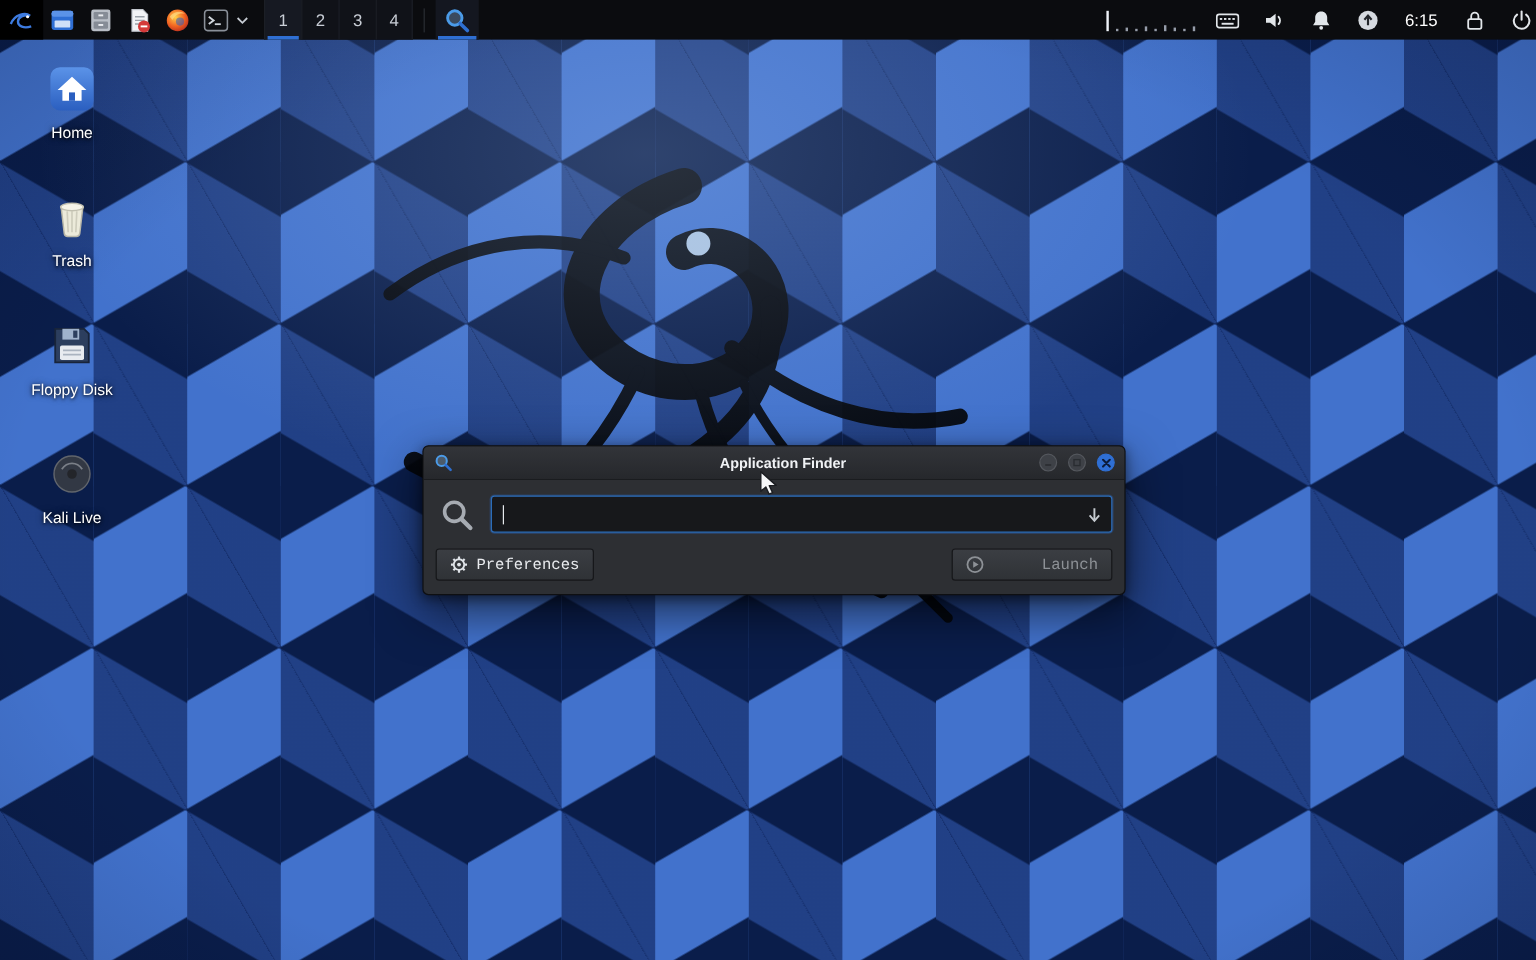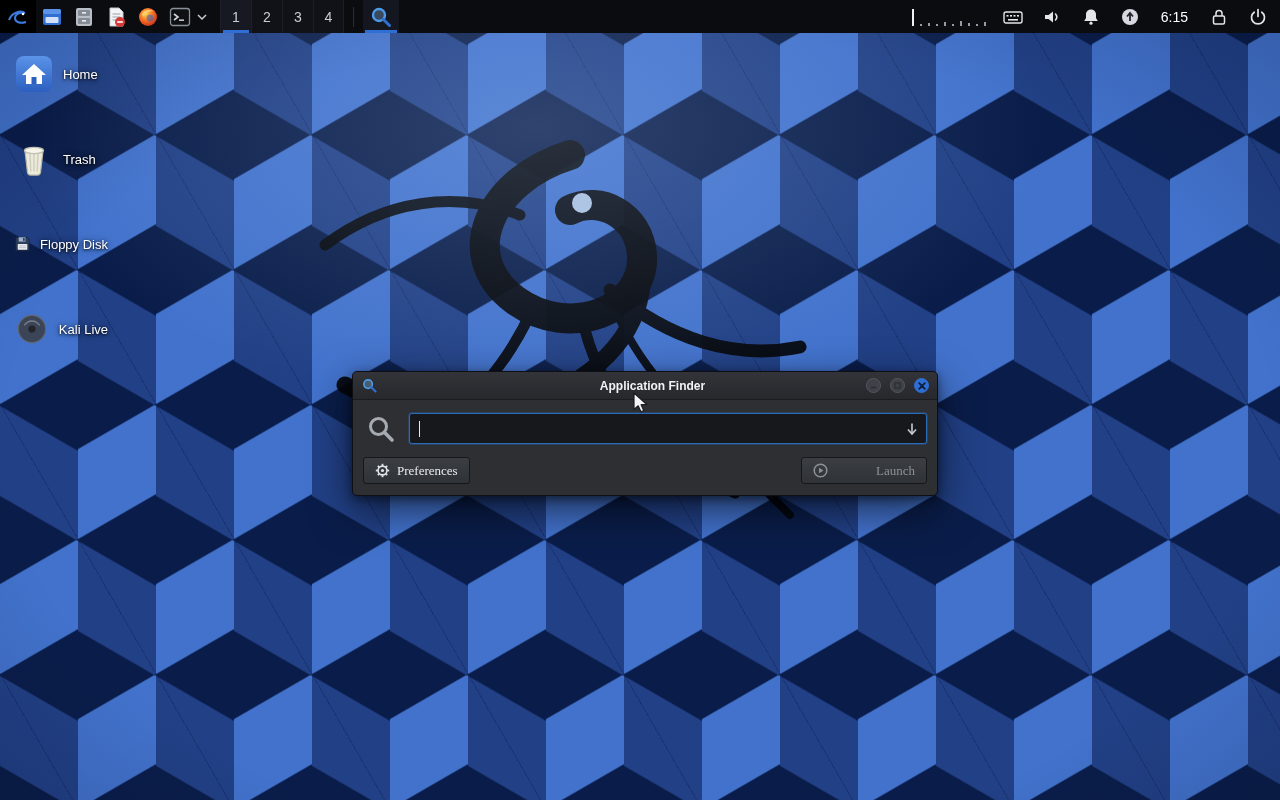--- a/index.html
+++ b/index.html
@@ -36,30 +36,30 @@
   .sep { width:1px; height:20px; background:#2a2d34; margin:0 9px; }
   .pager { display:flex; height:33px; margin-left:12px; }
   .ws { width:31px; height:33px; display:flex; align-items:center; justify-content:center;
     color:#c9ced6; font-size:14px; position:relative; background:#101218; border-left:1px solid #1c1f26; cursor:pointer; }
   .ws:last-child { border-right:1px solid #1c1f26; }
   .ws.active { background:#161922; }
   .ws.active::after { content:""; position:absolute; left:2px; right:2px; bottom:0; height:3px; background:#2f6fd3; }
   .task-appfinder { width:36px; height:33px; position:relative; display:flex; align-items:center; justify-content:center; background:#141720; cursor:pointer; }
   .task-appfinder::after { content:""; position:absolute; left:2px; right:2px; bottom:0; height:3px; background:#2f6fd3; }
 
-  .panel-right { margin-left:auto; display:flex; align-items:center; gap:15px; padding-right:10px; height:100%; }
+  .panel-right { margin-left:auto; display:flex; align-items:center; gap:15px; height:100%; }
   .cpu-graph { display:flex; align-items:flex-end; gap:6px; height:24px; padding-bottom:3px; cursor:pointer; }
   .cpu-graph i { display:block; width:2px; background:#aeb6c4; opacity:.85; }
   .cpu-graph i.tall { height:17px; background:#eef2f8; opacity:1; }
   .tray-icon { display:flex; align-items:center; justify-content:center; width:24px; height:27px; cursor:pointer; }
   .clock { color:#ffffff; font-size:14px; padding:0 4px; cursor:pointer; }
 
   
   .dicons { position:absolute; left:12px; top:52px; z-index:5; display:flex; flex-direction:column; gap:41px; width:96px; }
-  .dicon { display:flex; flex-direction:row; align-items:center; gap:7px; cursor:pointer; }
+  .dicon { display:flex; flex-direction:column; align-items:center; gap:7px; cursor:pointer; }
   .dicon .lbl { color:#ffffff; font-size:13px; text-shadow:0 1px 3px rgba(0,0,0,.95), 0 0 6px rgba(0,0,0,.6); white-space:nowrap; }
 
   
   .appfinder { position:absolute; left:352px; top:371px; width:586px; z-index:40;
     background:#2d2f33; border:1px solid #0e0f12; border-radius:5px;
     box-shadow:0 14px 40px rgba(0,0,0,.6), 0 3px 10px rgba(0,0,0,.45); }
   .titlebar { height:28px; display:flex; align-items:center; position:relative;
     background:linear-gradient(#323439,#26282c); border-bottom:1px solid #1a1c1f;
     border-radius:5px 5px 0 0; padding:0 8px; cursor:default; }
   .title { position:absolute; left:0; right:0; text-align:center; font-weight:bold; font-size:12px; color:#f0f2f5; pointer-events:none;margin-left:15px; }
@@ -74,21 +74,21 @@
     box-shadow:0 0 0 1px rgba(47,111,212,.28); cursor:text; }
   .entry input { position:absolute; inset:0; background:transparent; border:none; outline:none;
     color:#e7eaee; font-size:13px; padding-left:9px; font-family:"Liberation Sans",sans-serif; }
   .caret-line { width:1px; height:16px; background:#e6e9ed; margin-left:9px; animation:blink 1.1s steps(1) infinite; }
   @keyframes blink { 50% { opacity:0; } }
   .entry-arrow { margin-left:auto; margin-right:6px; display:flex; align-items:center; cursor:pointer; z-index:1; }
 
   .btn-row { display:flex; align-items:center; justify-content:space-between; padding:5px 10px 11px 10px; }
   .btn { display:flex; align-items:center; gap:7px; height:27px; padding:0 11px;
     background:linear-gradient(#3b3e43,#2f3236); border:1px solid #16171a; border-radius:3px;
-    color:#e9ebee; font-size:13px; cursor:pointer; font-family:Liberation Serif, serif; }
+    color:#e9ebee; font-size:13px; cursor:pointer; font-family:Liberation Mono, monospace; }
   .btn.disabled { color:#8d9196; cursor:default;gap:48px; }
 
   .cursor { position:absolute; left:633px; top:392px; z-index:100; pointer-events:none; }
 </style>
 </head>
 <body>
 
 <div class="wallpaper"></div>
 <svg class="dragon" width="600" height="480" viewBox="0 0 600 480">
   <g fill="none" stroke="#04060a" stroke-linecap="round" opacity="0.93">

